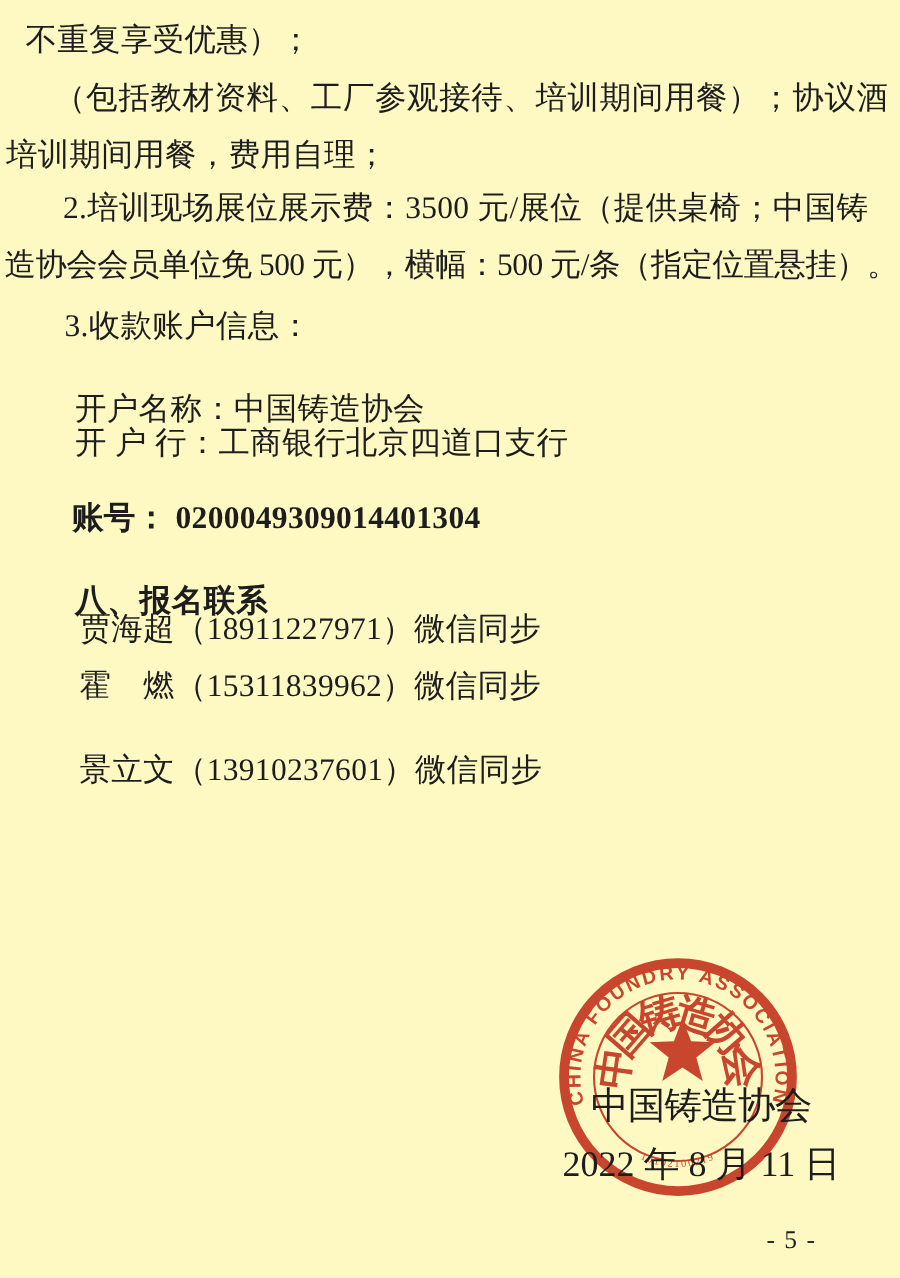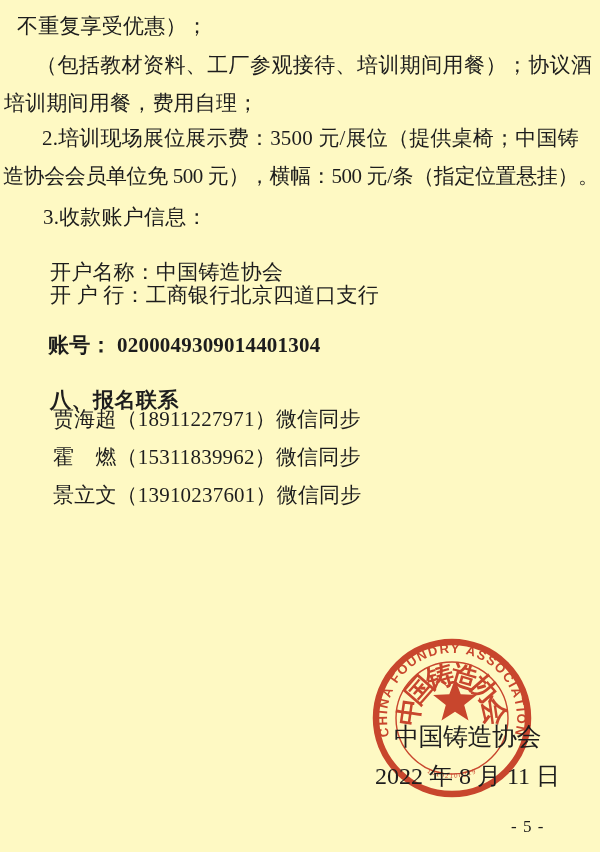--- a/index.html
+++ b/index.html
@@ -24,21 +24,21 @@
   .l2  { top:89px;  left:4px;  }
   .l3  { top:124px; left:42px; }
   .l4  { top:162px; left:3px;  letter-spacing:-0.4px; }
   .l5  { top:203px; left:43px; }
   .l6  { top:242px; left:50px;margin-top:16px; }
   .l7  { top:281px; left:50px; }
   .l8  { top:331px; left:48px;font-weight:bold; }
   .l9  { top:366px; left:50px; font-family:"Liberation Sans","DejaVu Sans",sans-serif; font-weight:700; letter-spacing:0.5px;margin-top:20px; }
   .l10 { top:405px; left:53px; }
   .l11 { top:443px; left:53px; }
-  .l12 { top:481px; left:53px; }
+  .l12 { top:499px; left:53px; }
   .l13 { top:556px; left:52px; letter-spacing:-0.2px; }
 
   .org-line  { position:absolute; top:720px; left:394px; font-size:25px; letter-spacing:-0.5px; white-space:nowrap; z-index:3; }
   .date-line { position:absolute; top:760px; left:375px; font-size:24px; white-space:nowrap; z-index:3; }
   .page-num  { position:absolute; top:817px; left:511px; font-size:17px; letter-spacing:1px; white-space:nowrap; }
 
   .seal {
     position:absolute; top:634px; left:368px;
     width:168px; height:168px;
     z-index:2;

